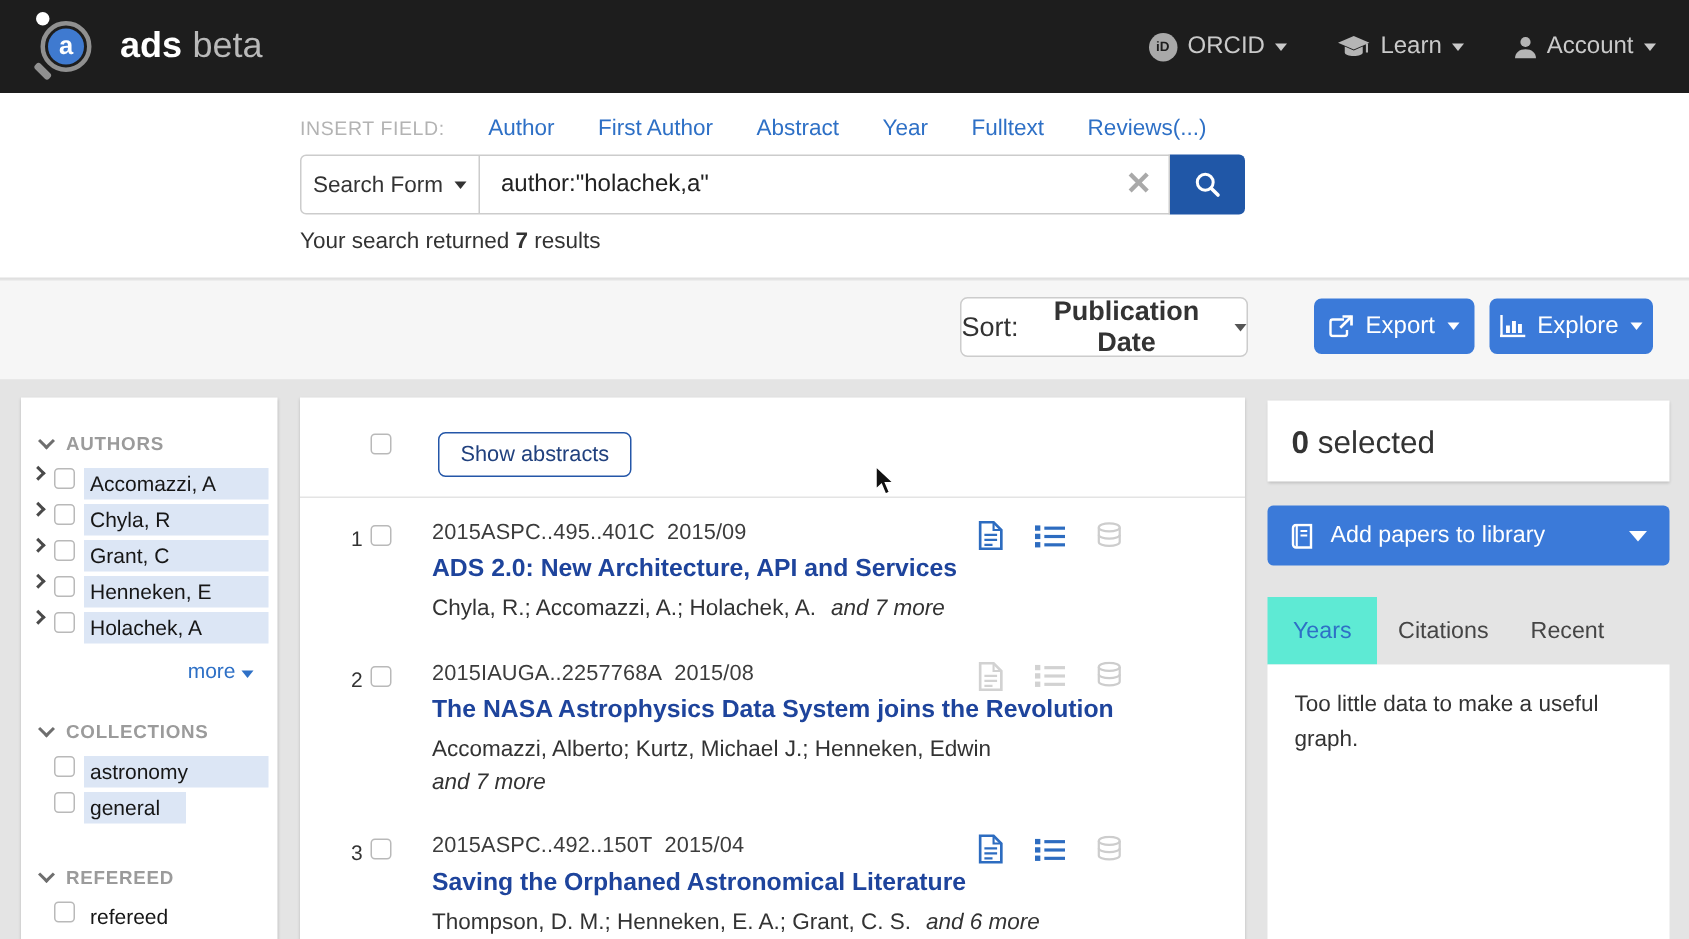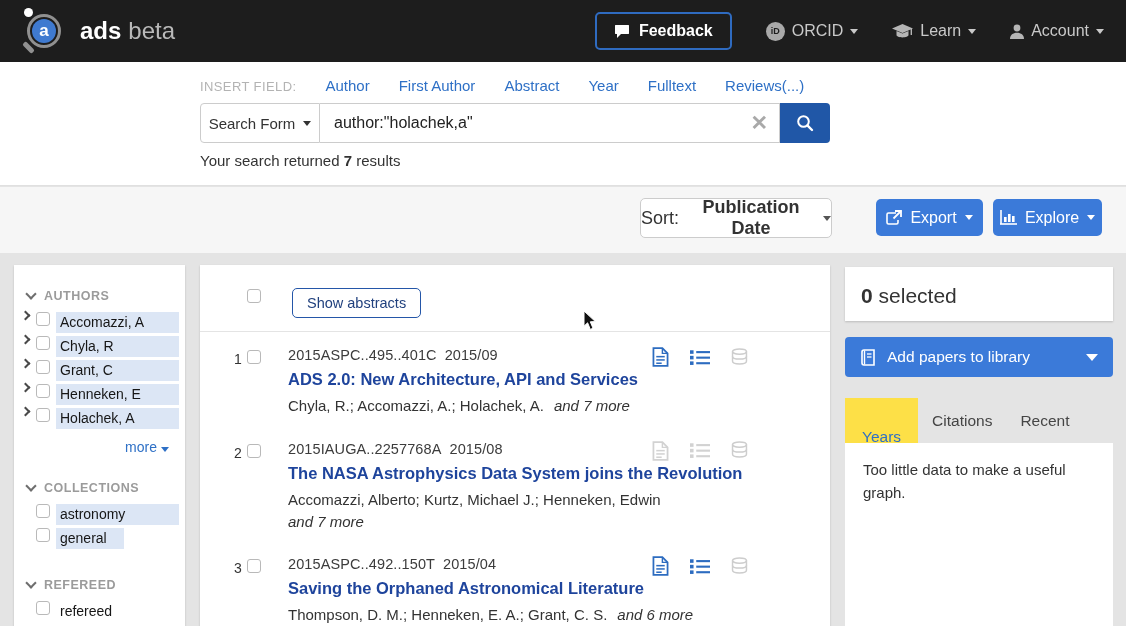--- a/index.html
+++ b/index.html
@@ -136,21 +136,21 @@
     font-size: 21px; color: #333; padding: 17px 16px; }
   .add-lib-btn { position: absolute; left: 845px; top: 84px; width: 268px; height: 40px;
     background: #3b7ad9; border: none; border-radius: 4px; color: #fff; font-size: 15.5px;
     display: flex; align-items: center; gap: 10px; padding: 0 15px; cursor: pointer; }
   .add-lib-btn .caret { margin-left: auto; border-left-width: 6px;
     border-right-width: 6px; border-top-width: 7px; }
   .graph-tabs { position: absolute; left: 845px; top: 145px; height: 45px;
     display: flex; align-items: stretch; }
   .gtab { font-size: 15.5px; color: #454545; padding: 0 14px; line-height: 45px;
     cursor: pointer; }
-  .gtab.active { background: #fde047; color: #2e70c6; padding: 16px 17px; }
+  .gtab.active { background: #5eead4; color: #2e70c6; padding: 0 17px; }
   .graph-panel { position: absolute; left: 845px; top: 190px; width: 268px; bottom: -10px;
     background: #fff; }
   .graph-empty { padding: 15px 18px; font-size: 15px; color: #333; line-height: 1.55;
     width: 250px; }
 
   
   .cursor { position: absolute; left: 583px; top: 310px; z-index: 99; pointer-events: none; }
 </style>
 </head>
 <body>
@@ -159,28 +159,20 @@
   <div class="brand">
     <div class="logo-box">
       <div class="logo-handle"></div>
       <div class="logo-ring"></div>
       <div class="logo-blue">a</div>
       <div class="logo-dot"></div>
     </div>
     <div class="brand-text"><b>ads</b><span class="brand-suffix">beta</span></div>
   </div>
   <div class="nav-right">
-    <button class="feedback-btn">
-      <span style="line-height:0">
-        <svg width="16" height="15" viewBox="0 0 16 15">
-            <path d="M1.5 1h13c.3 0 .5.2.5.5v8c0 .3-.2.5-.5.5H7l-4 4v-4H1.5c-.3 0-.5-.2-.5-.5v-8c0-.3.2-.5.5-.5z" fill="#fff"></path>
-          </svg>
-      </span>
-      <span>Feedback</span>
-    </button>
     <div class="nav-item">
       <span class="orcid-badge">iD</span>
       <span>ORCID</span>
       <span class="caret"></span>
     </div>
     <div class="nav-item">
       <span style="line-height:0">
         <svg width="21" height="15" viewBox="0 0 21 15">
             <path d="M10.5 0 21 4.5 10.5 9 0 4.5z" fill="#b5b5b5"></path>
             <path d="M4.5 7v4c0 1.3 2.7 2.4 6 2.4s6-1.1 6-2.4V7l-6 2.6z" fill="#b5b5b5"></path>

